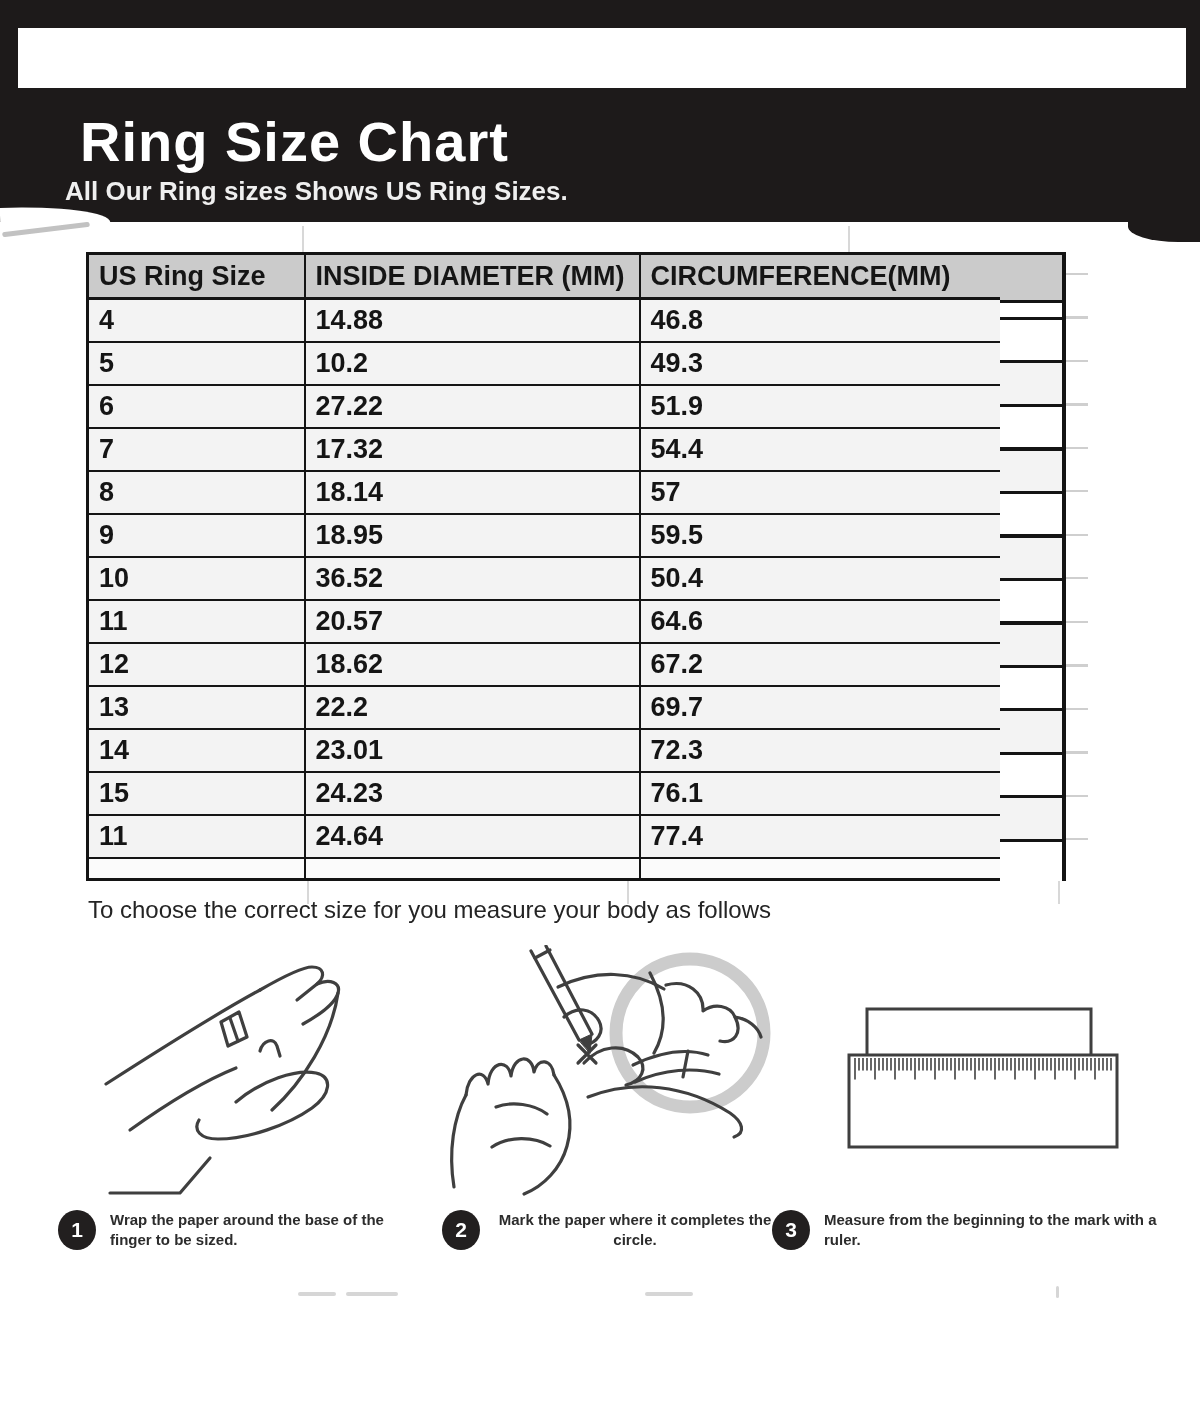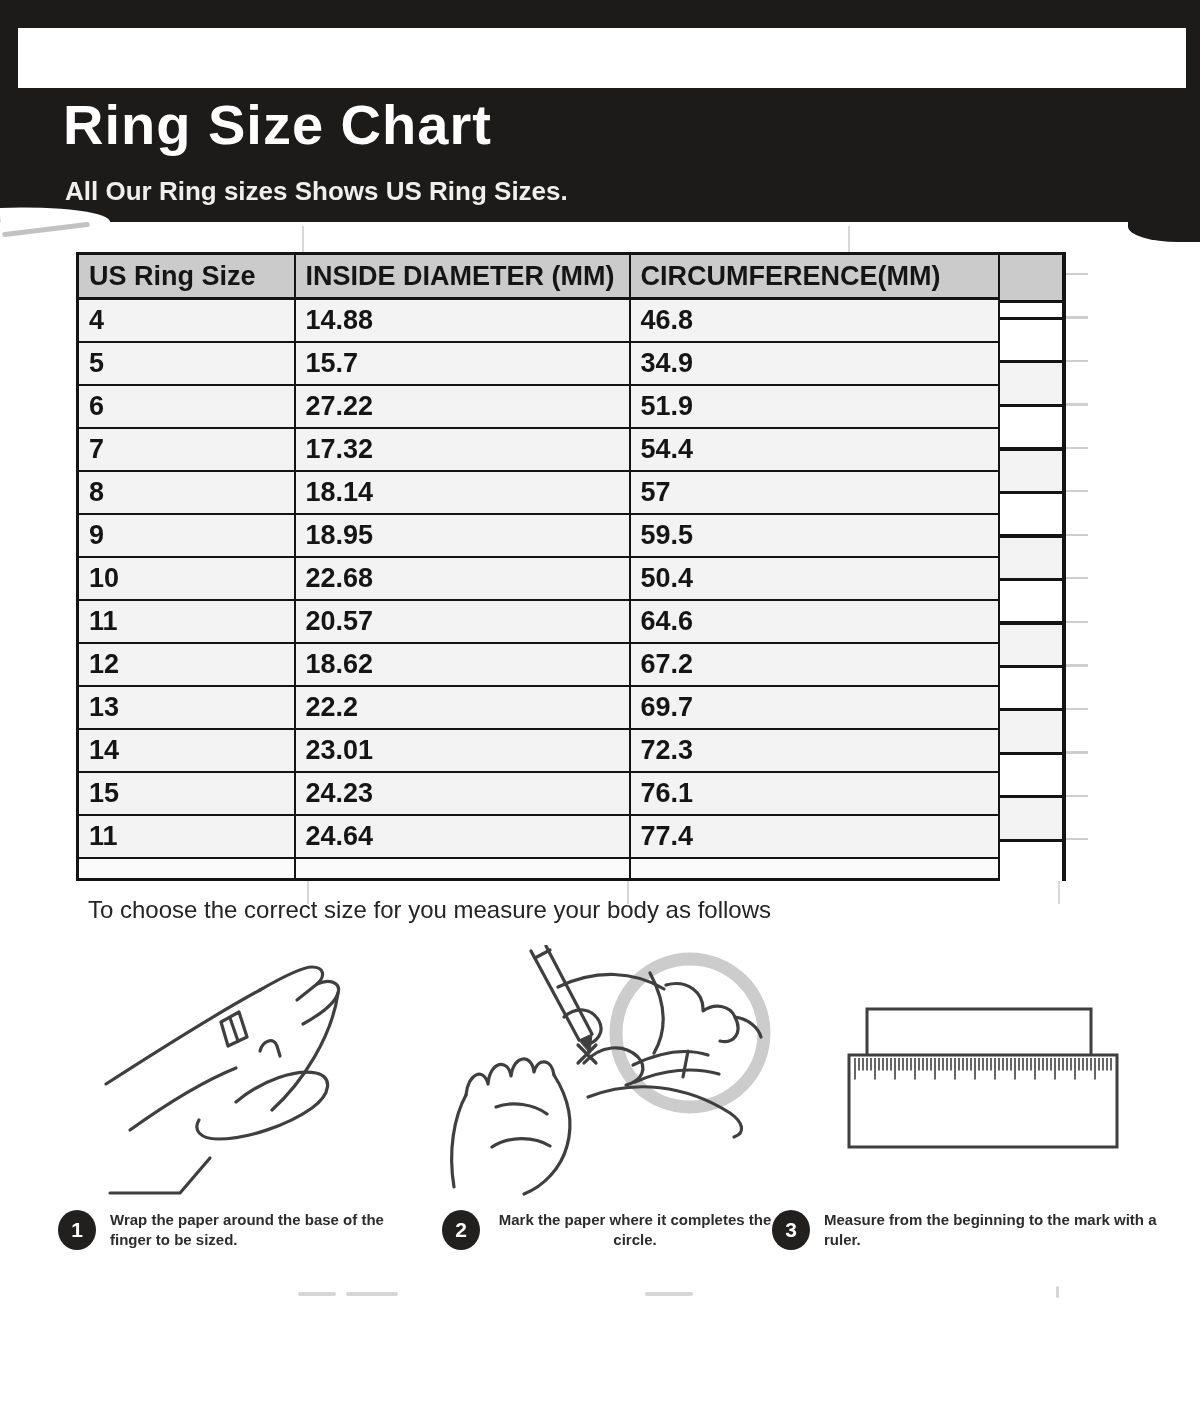--- a/index.html
+++ b/index.html
@@ -1,28 +1,28 @@
 <!DOCTYPE html>
 <html style="--banner_bg: #1d1a1a; --banner_text: #ffffff; --table_header_bg: #cbcbcb; --table_row_bg: #f3f3f3; --table_border: #141414; --table_text: #151515; --step_badge_bg: #221f1f; --step_badge_text: #ffffff; --sketch_stroke: #3f3f3f; --magnifier_ring: #cccccc;"><head>
 <meta charset="utf-8">
 <style>
   html,body { margin:0; padding:0; background:#ffffff; font-family:"Liberation Sans", sans-serif; }
   .canvas { position:relative; width:1200px; height:1404px; margin:0 auto; background:#fff; overflow:hidden; }
 
   
   .banner-block { position:absolute; left:0; top:0; width:1200px; height:222px; background:var(--banner_bg); }
   .white-strip  { position:absolute; left:18px; top:28px; width:1168px; height:60px; background:#ffffff; }
-  .banner-title { position:absolute; left:63px; top:92px; margin:0; font-size:56px; font-weight:bold; letter-spacing:1px; color:var(--banner_text); }
+  .banner-title { position:absolute; left:63px; top:92px; margin:17px; font-size:56px; font-weight:bold; letter-spacing:1px; color:var(--banner_text); }
   .banner-sub   { position:absolute; left:65px; top:176px; margin:0; font-size:26px; font-weight:bold; color:#efefef; }
   .corner-left-cut   { position:absolute; left:0; top:206px; width:110px; height:18px; background:#fff; border-radius:0 100% 0 0; transform:rotate(-2deg); }
   .corner-left-smear { position:absolute; left:2px; top:227px; width:88px; height:5px; background:#c2c2c2; transform:rotate(-7deg); border-radius:3px; }
   .corner-right-dip  { position:absolute; left:1128px; top:220px; width:72px; height:22px; background:var(--banner_bg); border-radius:0 0 0 70%; }
 
   
-  table.ring { position:absolute; left:76px; top:252px; width:922px; border-collapse:collapse; table-layout:fixed; border:3px solid var(--table_border); }
+  table.ring { position:absolute; left:86px; top:252px; width:922px; border-collapse:collapse; table-layout:fixed; border:3px solid var(--table_border); }
   table.ring th, table.ring td { border:2px solid var(--table_border); padding:2px 10px; text-align:left; vertical-align:middle;
       font-size:27px; font-weight:bold; color:var(--table_text); overflow:hidden; white-space:nowrap; }
   table.ring thead tr { height:45px; }
   table.ring th { background:var(--table_header_bg); border-bottom-width:3px; }
   table.ring tbody tr { height:43px; }
   table.ring tbody td { background:var(--table_row_bg); }
   table.ring tfoot tr { height:22px; }
   table.ring tfoot td { background:#fbfbfb; }
 
   
@@ -91,22 +91,22 @@
       </tr>
     </thead>
     <tbody>
         <tr>
           <td>4</td>
           <td>14.88</td>
           <td>46.8</td>
         </tr>
         <tr>
           <td>5</td>
-          <td>15.7</td>
-          <td>34.9</td>
+          <td>10.2</td>
+          <td>49.3</td>
         </tr>
         <tr>
           <td>6</td>
           <td>27.22</td>
           <td>51.9</td>
         </tr>
         <tr>
           <td>7</td>
           <td>17.32</td>
           <td>54.4</td>
@@ -116,21 +116,21 @@
           <td>18.14</td>
           <td>57</td>
         </tr>
         <tr>
           <td>9</td>
           <td>18.95</td>
           <td>59.5</td>
         </tr>
         <tr>
           <td>10</td>
-          <td>22.68</td>
+          <td>36.52</td>
           <td>50.4</td>
         </tr>
         <tr>
           <td>11</td>
           <td>20.57</td>
           <td>64.6</td>
         </tr>
         <tr>
           <td>12</td>
           <td>18.62</td>

